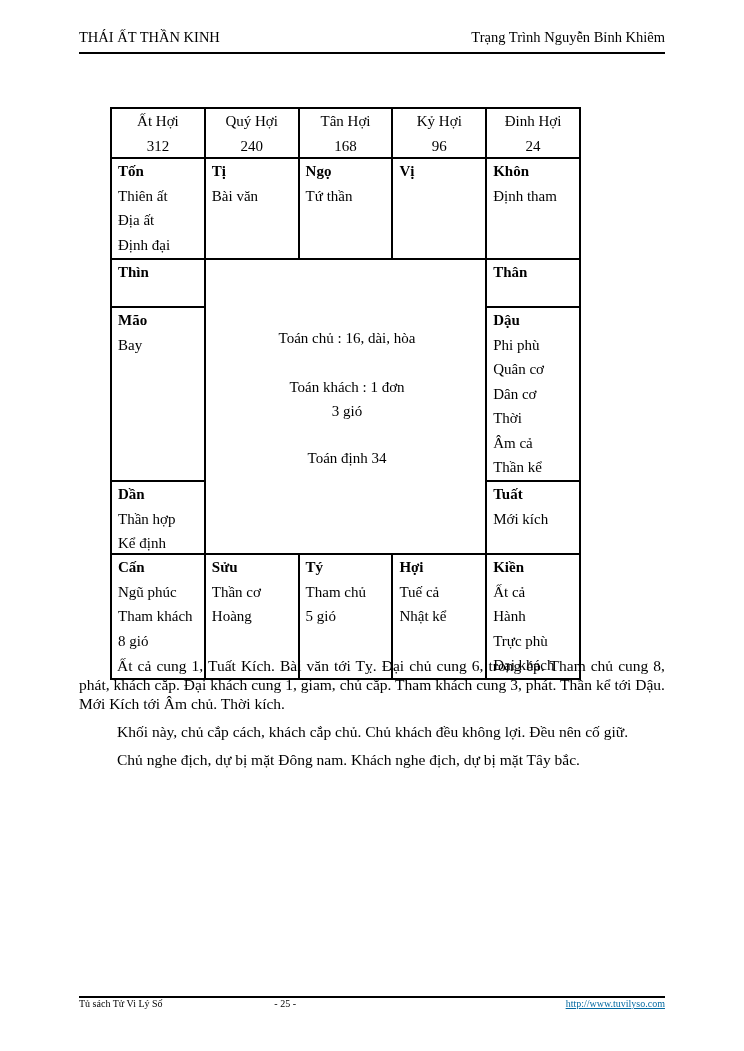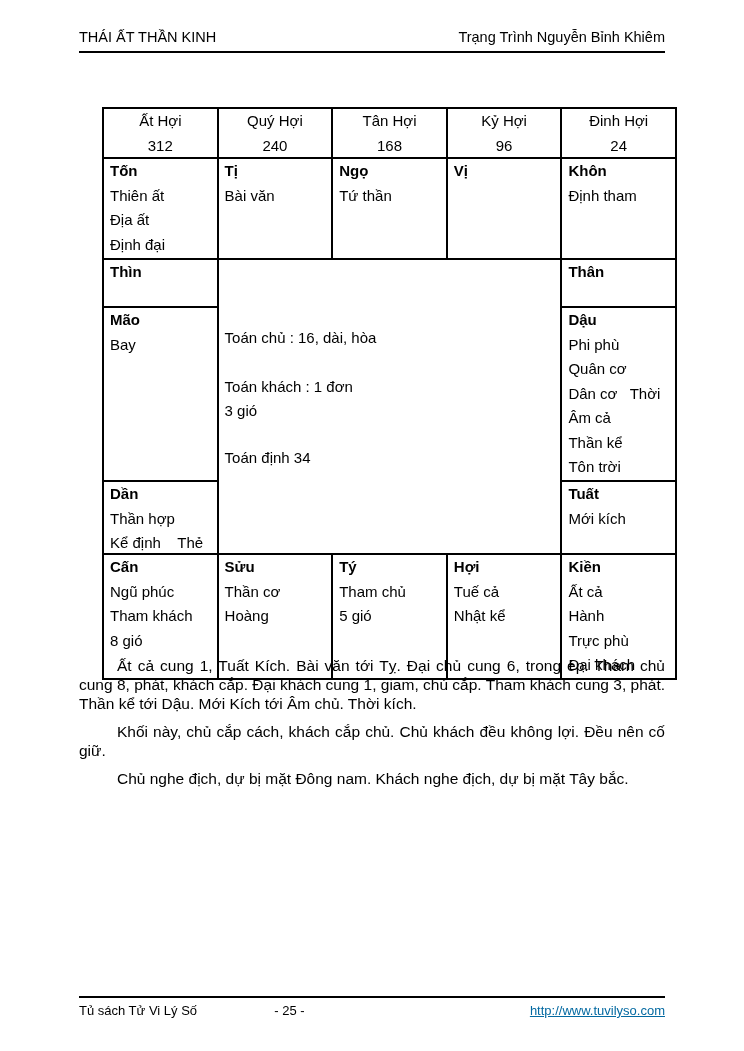--- a/index.html
+++ b/index.html
@@ -1,72 +1,71 @@
 <!DOCTYPE html>
 <html><head>
 <meta charset="utf-8">
 <style>
   html,body { margin:0; padding:0; background:#fff; }
   .page {
     position:relative;
     width:744px; height:1051px;
     background:#ffffff;
-    font-family:Liberation Sans, sans-serif;
+    font-family:Liberation Serif, serif;
     color:#000;
     overflow:hidden;
   }
   
   .doc-header {
     position:absolute; left:79px; right:79px; top:29px;
     display:flex; justify-content:space-between;
     font-size:14.5px;
     padding-bottom:6px;
     border-bottom:2.5px solid #000;
   }
   
   .tbl {
-    position:absolute; left:102px; top:107px; width:575px;
+    position:absolute; left:110px; top:107px; width:471px;
     display:grid;
     grid-template-columns:repeat(5, 1fr);
     grid-template-rows:50px 101px 48px 174px 73px 125px;
     border:1px solid #000;
     box-sizing:border-box;
   }
   .c {
     border:1px solid #000;
     font-size:15px;
     line-height:24.5px;
     padding:0 3px 0 6px;
     overflow:hidden;
   }
   .c .t { font-weight:bold; }
   .line { white-space:pre-wrap; }
   .top-c { text-align:center; padding:0 2px; }
-  .ctr { }
+  .ctr { text-align:center; }
   .ctr .cl1 { margin-top:66px; }
   .ctr .cl2 { margin-top:24px; }
   .ctr .cl4 { margin-top:22px; }
   
   .body-text {
     position:absolute; left:79px; right:79px; top:656px;
     font-size:15.5px; line-height:19px;
   }
   .body-text p {
     margin:0 0 9px 0;
     text-align:justify;
     text-indent:38px;
   }
   .body-text p.last { text-align:left; }
   
   .doc-footer {
     position:absolute; left:79px; right:79px; top:996px;
     border-top:2.5px solid #000;
-    padding-top:5px;
     display:flex;
-    font-size:13px;
+    font-size:10px;
   }
   .f-left { flex:1; text-align:left; }
   .f-center { flex:1; }
   .f-right { flex:1; text-align:right; }
   .f-right a { color:#0369a1; text-decoration:underline; }
 </style>
 </head>
 <body>
 
 <div class="page">

